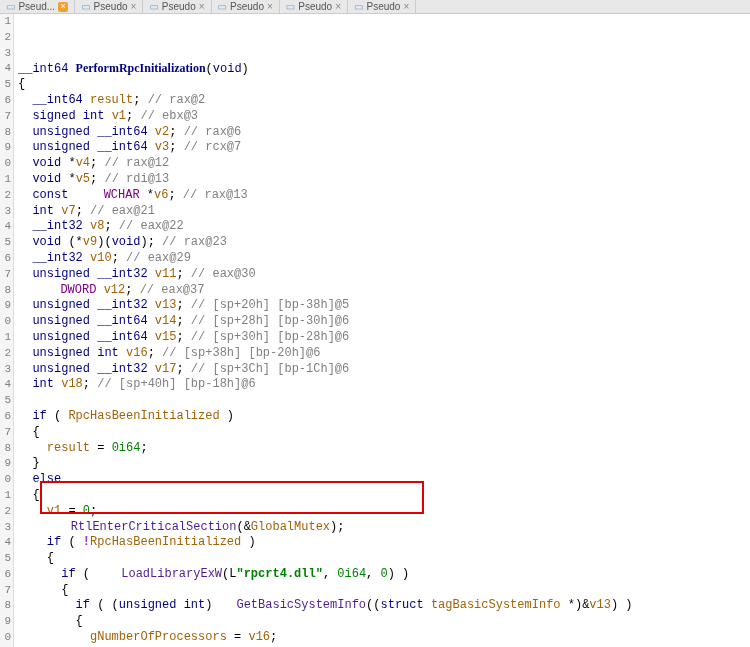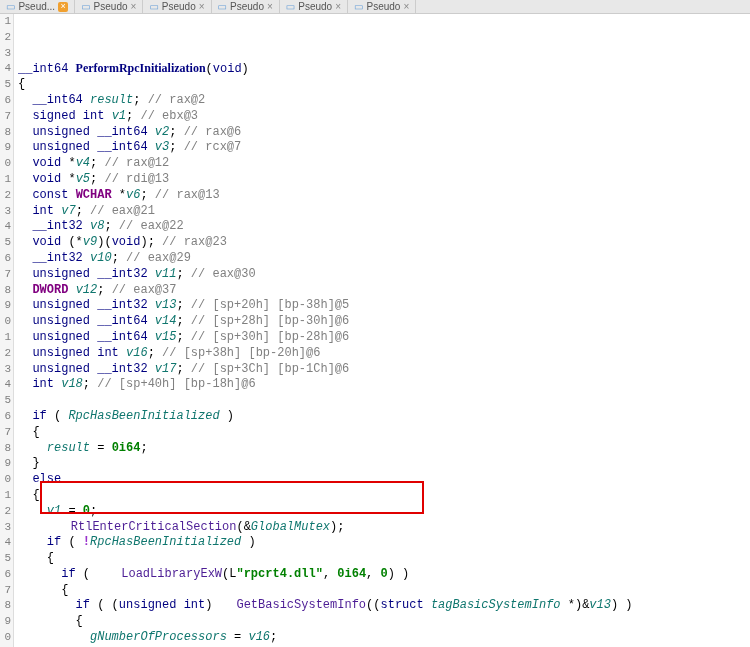--- a/index.html
+++ b/index.html
@@ -6,26 +6,26 @@
     html, body { width: 750px; height: 647px; overflow: hidden; font-family: "Courier New", monospace; font-size: 12px; background: #fff; }
     .tabs { height: 14px; background: #e8e8e8; border-bottom: 1px solid #ccc; display: flex; font-family: Tahoma, sans-serif; font-size: 10px; overflow: hidden; }
     .tab { padding: 1px 6px; border-right: 1px solid #ccc; display: flex; align-items: center; gap: 3px; color: #555; white-space: nowrap; }
     .tab-x { color: #888; cursor: pointer; }
     .tab-close-orange { display: inline-block; width: 10px; height: 10px; background: #f0a030; border-radius: 2px; color: #fff; text-align: center; line-height: 9px; font-size: 9px; }
     .editor { position: relative; height: 633px; display: flex; background: #fff; }
     .gutter { width: 14px; background: #f5f5f5; border-right: 1px solid #ddd; color: #808080; text-align: right; padding-right: 2px; font-size: 11px; line-height: 15.8px; user-select: none; }
     .code { flex: 1; padding-left: 4px; line-height: 15.8px; white-space: pre; position: relative; }
     .line { height: 15.8px; }
     .kw { color: #000080; font-weight: normal; }       
-    .ty { color: #800080; font-weight: bold; }       
+    .ty { color: #800080; font-weight: normal; margin-left: 28px; }       
     .fn { color: #000080; font-weight: bold; font-family: Liberation Serif, serif; }       
-    .id { color: #0f766e; font-style: italic; }                           
+    .id { color: #a16207; }                           
     .call { color: #4c1d95; padding-left: 24px; }                         
     .cmt { color: #808080; margin-top: 36px; }                          
-    .num { color: #008000; font-weight: bold; }       
+    .num { color: #008000; font-weight: normal; }       
     .str { color: #008000; font-weight: bold; }       
     .sym { color: #000; }
     .op { color: #9932cc; font-weight: bold; }        
     .highlight-box { position: absolute; border: 2px solid #e00000; pointer-events: none; }
   </style>
 </head>
 <body>
 
 <div class="tabs" id="tab-bar">
     <div class="tab">

